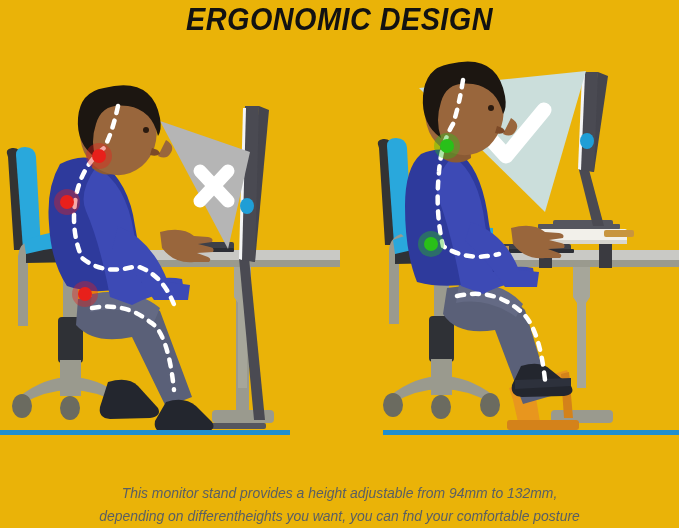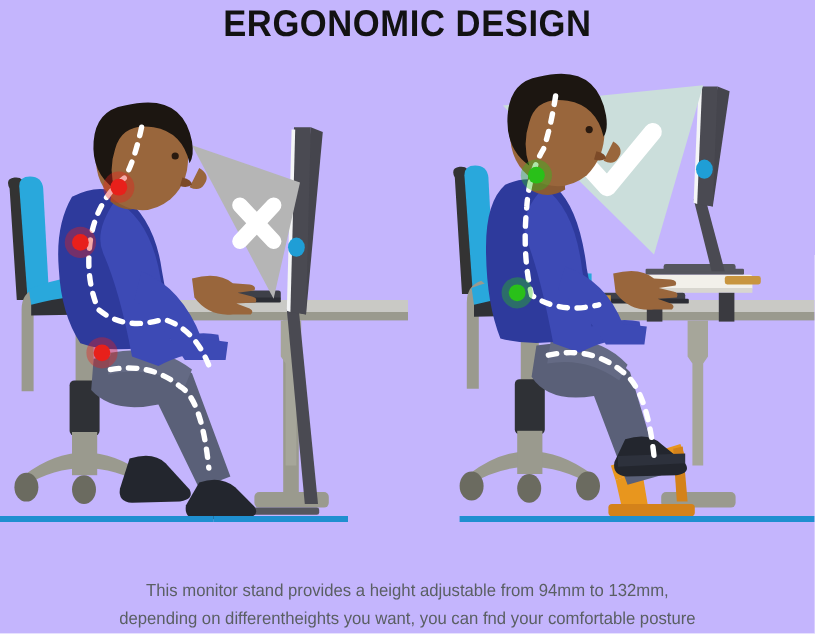--- a/index.html
+++ b/index.html
@@ -7,22 +7,23 @@
     padding: 0;
     background: #ffffff;
   }
   body {
     font-family: "Liberation Sans", sans-serif;
   }
   #page {
     position: relative;
     width: 679px;
     height: 528px;
-    background: #c4b5fd;
+    background: #eab308;
     overflow: hidden;
+    font-style: italic;
   }
   #title {
     position: absolute;
     top: 2px;
     left: 0;
     width: 679px;
     text-align: center;
     font-family: "Liberation Sans", sans-serif;
     font-size: 31px;
     font-weight: bold;

